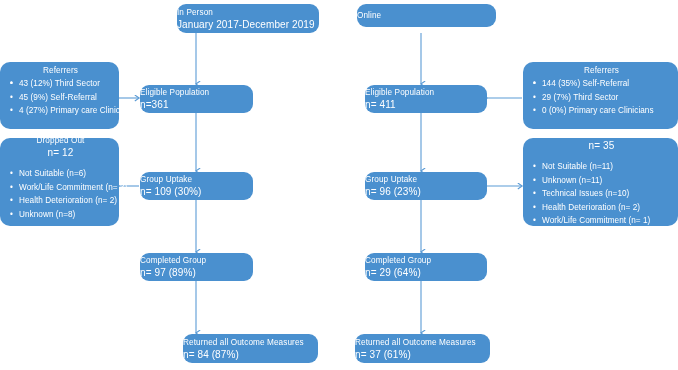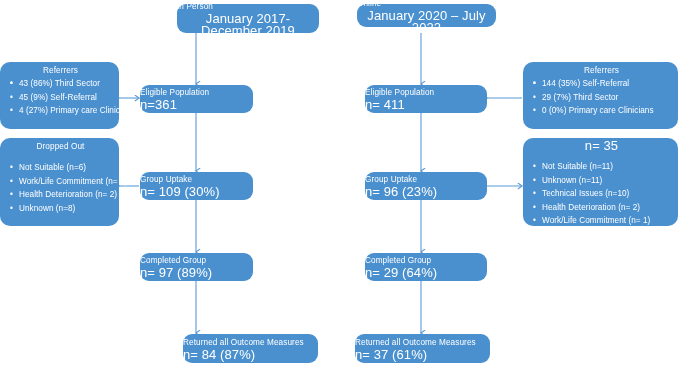--- a/index.html
+++ b/index.html
@@ -39,21 +39,21 @@
     text-align: center;
     border-radius: 9px;
   }
   .node-title {
     font-size: 8.2px;
     line-height: 12px;
     text-align: center;
     letter-spacing: 0.1px;
   }
   .node-sub {
-    font-size: 13px;
+    font-size: 10px;
     line-height: 12px;
     text-align: center;
     letter-spacing: 0.1px;
   }
   .node.side-node {
     padding: 6px 4px 14px 6px;
   }
   .node.side-node .node-title {
     margin-bottom: 0px;
   }
@@ -121,33 +121,34 @@
 
   <div class="node center-node" style="left:177px; top:4px; width:142px; height:29px;">
     <div class="node-title">In Person</div>
     <div class="node-sub">January 2017-December 2019</div>
   </div>
 
   <div class="node side-node" style="left:0px; top:62px; width:119px; height:67px;">
     <div class="node-title">Referrers</div>
     <ul class="bullet-list">
       <li><span class="bullet-dot">•</span></li>
-      <li><span class="bullet-dot">•</span><span>43 (86%) Third Sector</span></li>
+      <li><span class="bullet-dot">•</span><span>43 (12%) Third Sector</span></li>
       <li><span class="bullet-dot">•</span><span>45 (9%) Self-Referral</span></li>
       <li><span class="bullet-dot">•</span><span>4 (27%) Primary care Clinicians</span></li>
     </ul>
   </div>
 
   <div class="node center-node" style="left:140px; top:85px; width:113px; height:28px;">
     <div class="node-title">Eligible Population</div>
     <div class="node-sub">n=361</div>
   </div>
 
   <div class="node side-node" style="left:0px; top:138px; width:119px; height:88px;">
     <div class="node-title">Dropped Out</div>
+    <div class="node-sub">n= 12</div>
     <ul class="bullet-list spaced">
       <li><span class="bullet-dot">•</span><span>Not Suitable (n=6)</span></li>
       <li><span class="bullet-dot">•</span><span>Work/Life Commitment  (n= 3)</span></li>
       <li><span class="bullet-dot">•</span><span>Health Deterioration (n= 2)</span></li>
       <li><span class="bullet-dot">•</span><span>Unknown (n=8)</span></li>
     </ul>
   </div>
 
   <div class="node center-node" style="left:140px; top:172px; width:113px; height:28px;">
     <div class="node-title">Group Uptake</div>
@@ -159,21 +160,20 @@
     <div class="node-sub">n= 97 (89%)</div>
   </div>
 
   <div class="node center-node" style="left:183px; top:334px; width:135px; height:29px;">
     <div class="node-title">Returned all Outcome Measures</div>
     <div class="node-sub">n= 84 (87%)</div>
   </div>
 
   <div class="node center-node" style="left:357px; top:4px; width:139px; height:23px;">
     <div class="node-title">Online</div>
-    <div class="node-sub">January 2020 – July 2022</div>
   </div>
 
   <div class="node center-node" style="left:365px; top:85px; width:122px; height:28px;">
     <div class="node-title">Eligible Population</div>
     <div class="node-sub">n= 411</div>
   </div>
 
   <div class="node side-node" style="left:523px; top:62px; width:155px; height:67px;">
     <div class="node-title">Referrers</div>
     <ul class="bullet-list">

